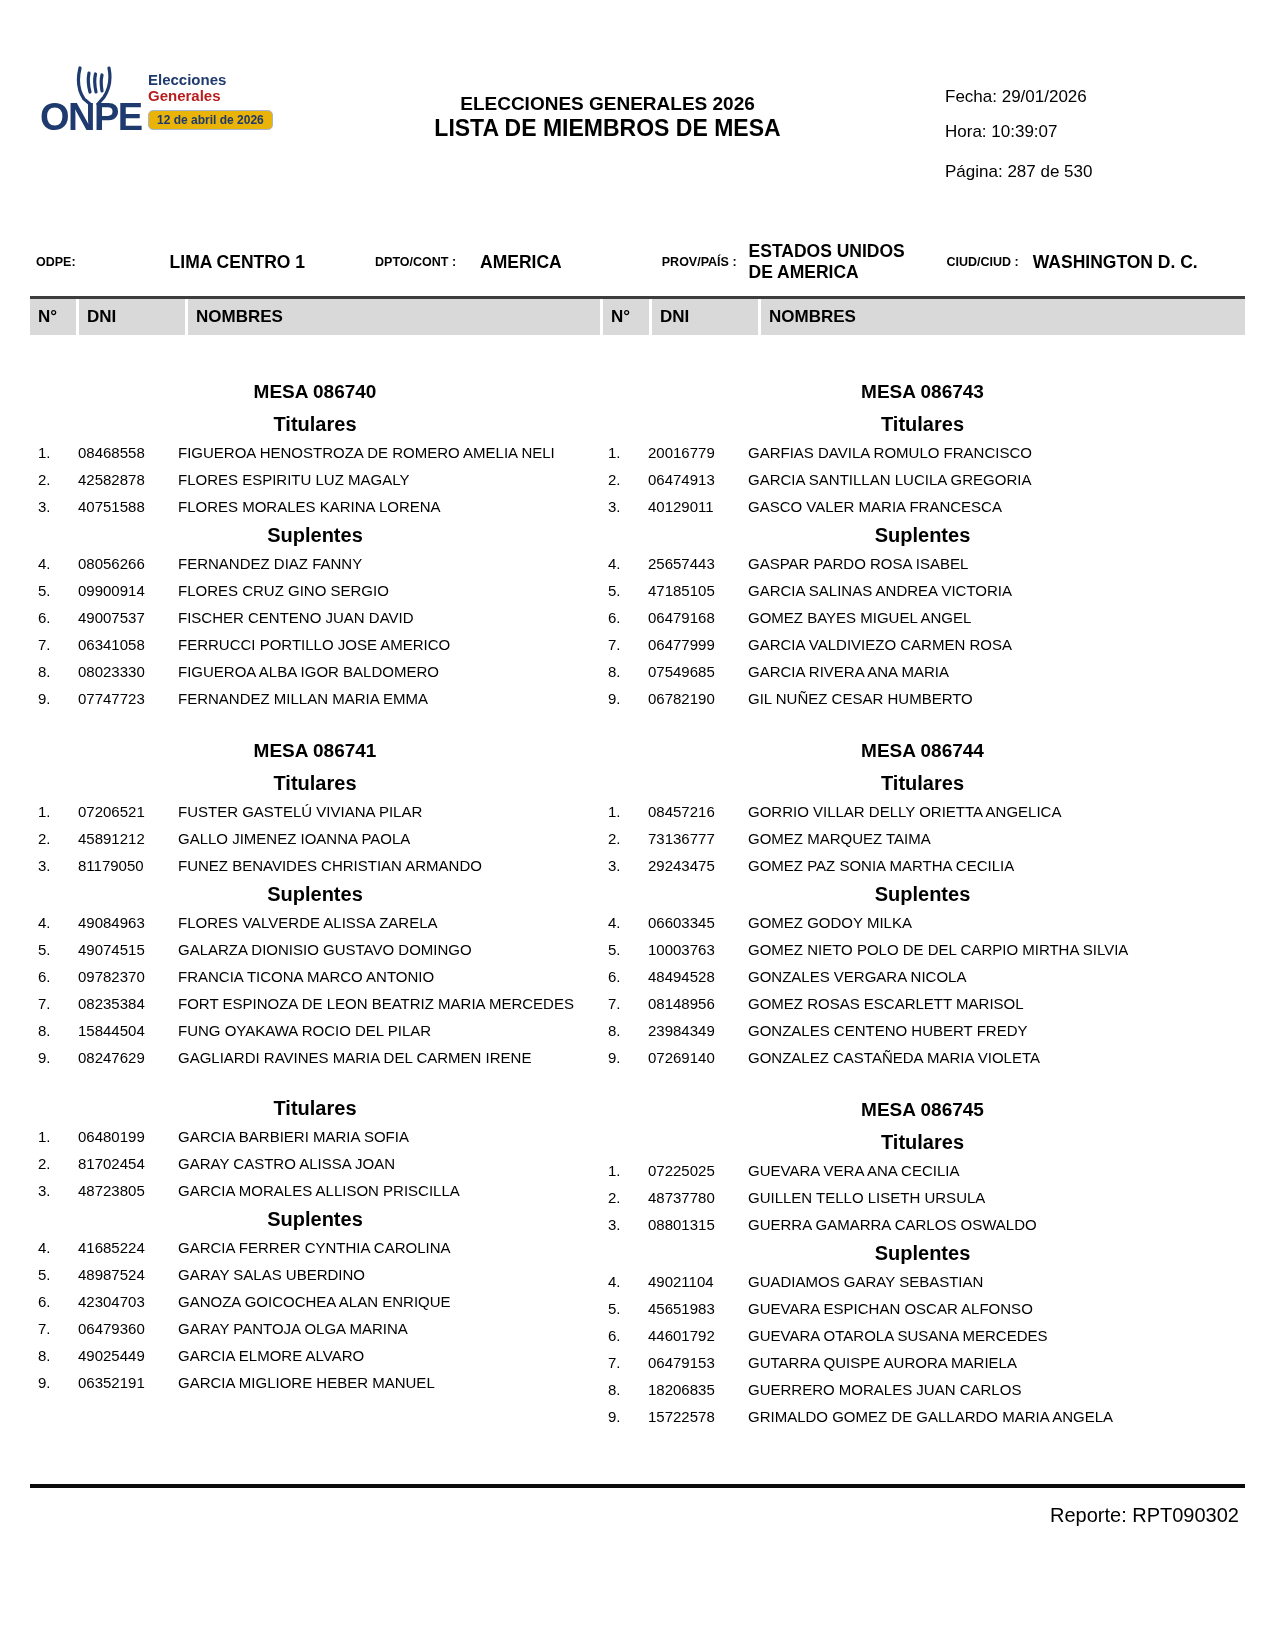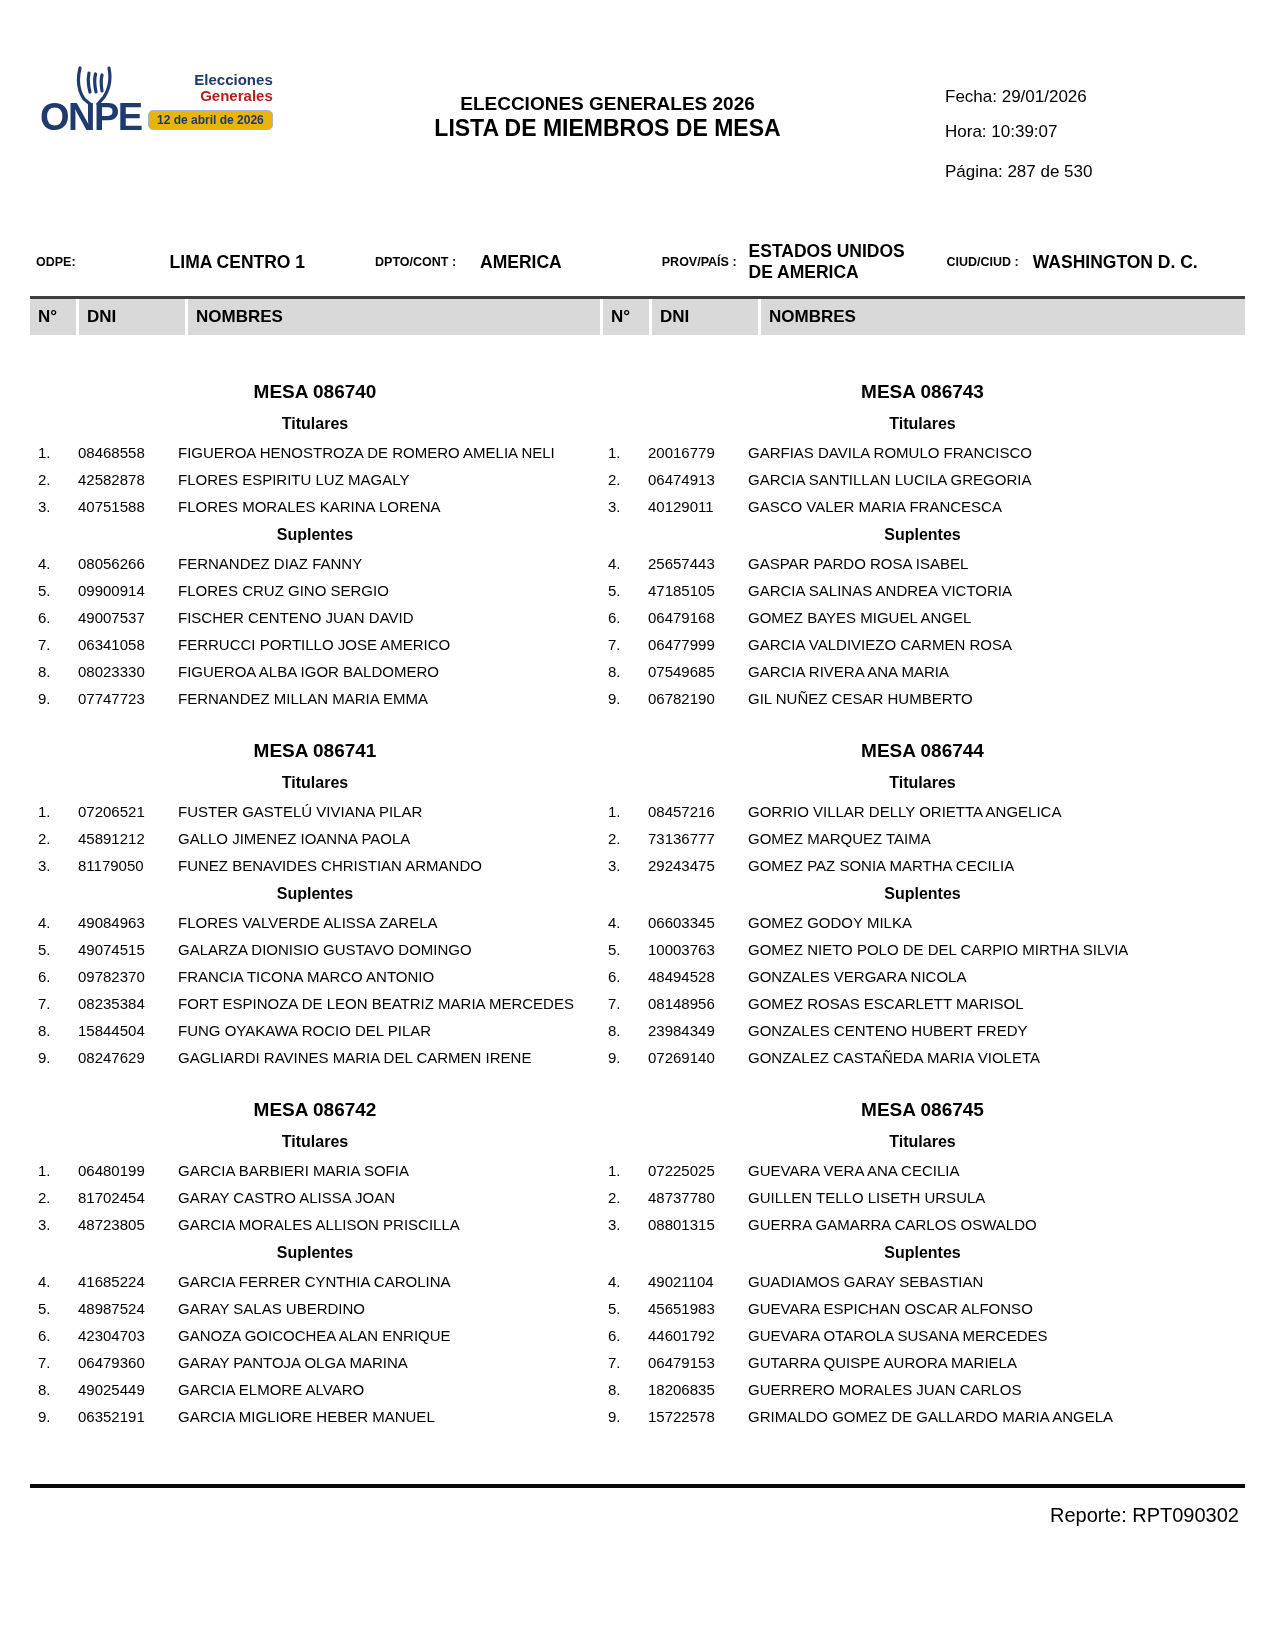--- a/index.html
+++ b/index.html
@@ -9,21 +9,21 @@
     background:#fff;
     overflow:hidden;
     font-family:"Liberation Sans", sans-serif;
     color:#000;
   }
   
   .hdr{display:flex;margin-top:62px;height:130px;padding:0 30px;box-sizing:border-box;}
   .logo{width:240px;position:relative;}
   .hand-icon{position:absolute;top:4px;left:40px;}
   .onpe-word{position:absolute;top:34px;left:10px;font-size:38px;font-weight:800;letter-spacing:-1.5px;}
-  .logo-right{position:absolute;left:118px;top:10px;text-align:right;}
+  .logo-right{position:absolute;left:118px;top:10px;}
   .logo-line{font-size:15px;font-weight:800;line-height:16px;}
   .logo-badge{margin-top:6px;display:inline-block;font-size:12px;font-weight:700;
     border:1.5px solid #a9b6cf;border-radius:5px;padding:2px 8px;background:#eab308;white-space:nowrap;}
   .hdr-center{flex:1;text-align:center;}
   .title{font-size:19px;font-weight:bold;line-height:23px;margin-top:30px;}
   .subtitle{font-size:23px;font-weight:bold;line-height:27px;}
   .hdr-meta{width:300px;font-size:17px;line-height:17px;}
   .meta-fecha{margin-top:26px;}
   .meta-hora{margin-top:18px;}
   .meta-pagina{margin-top:23px;}
@@ -40,21 +40,21 @@
   .g-dist-val{margin-left:14px;}
   
   .band{margin:8px 30px 0;display:grid;grid-template-columns:570px 1fr;column-gap:3px;
     border-top:3px solid #3d3d3d;}
   .band-half{display:grid;grid-template-columns:46px 106px 1fr;column-gap:3px;}
   .bc{background:#d9d9d9;height:36px;line-height:36px;font-weight:bold;font-size:17px;padding-left:8px;}
   
   .cols{display:grid;grid-template-columns:570px 1fr;padding:0 30px;margin-top:46px;}
   .mesa{margin-bottom:34px;}
   .mesa-title{text-align:center;font-weight:bold;font-size:19px;line-height:22px;margin-bottom:12px;}
-  .sec-label{text-align:center;font-weight:bold;font-size:16px;line-height:18px;margin-bottom:12px;}
+  .sec-label{text-align:center;font-weight:bold;font-size:20px;line-height:18px;margin-bottom:12px;}
   .mrow{display:grid;grid-template-columns:40px 100px 1fr;padding-left:8px;
     margin-bottom:12px;font-size:15px;line-height:15px;}
   
   .rule{height:4px;background:#0a0a0a;margin:26px 30px 0;}
   .reporte{text-align:right;margin:16px 36px 0;font-size:20px;}
 </style>
 </head>
 <body>
 
 <div class="page">
@@ -210,21 +210,20 @@
             <span class="mdni">15844504</span>
             <span class="mname">FUNG OYAKAWA ROCIO DEL PILAR</span>
           </div>
           <div class="mrow">
             <span class="mn">9.</span>
             <span class="mdni">08247629</span>
             <span class="mname">GAGLIARDI RAVINES MARIA DEL CARMEN IRENE</span>
           </div>
         </section>
         <section class="mesa">
-          <div class="mesa-title">MESA 086742</div>
           <div class="sec-label">Titulares</div>
           <div class="mrow">
             <span class="mn">1.</span>
             <span class="mdni">06480199</span>
             <span class="mname">GARCIA BARBIERI MARIA SOFIA</span>
           </div>
           <div class="mrow">
             <span class="mn">2.</span>
             <span class="mdni">81702454</span>
             <span class="mname">GARAY CASTRO ALISSA JOAN</span>

